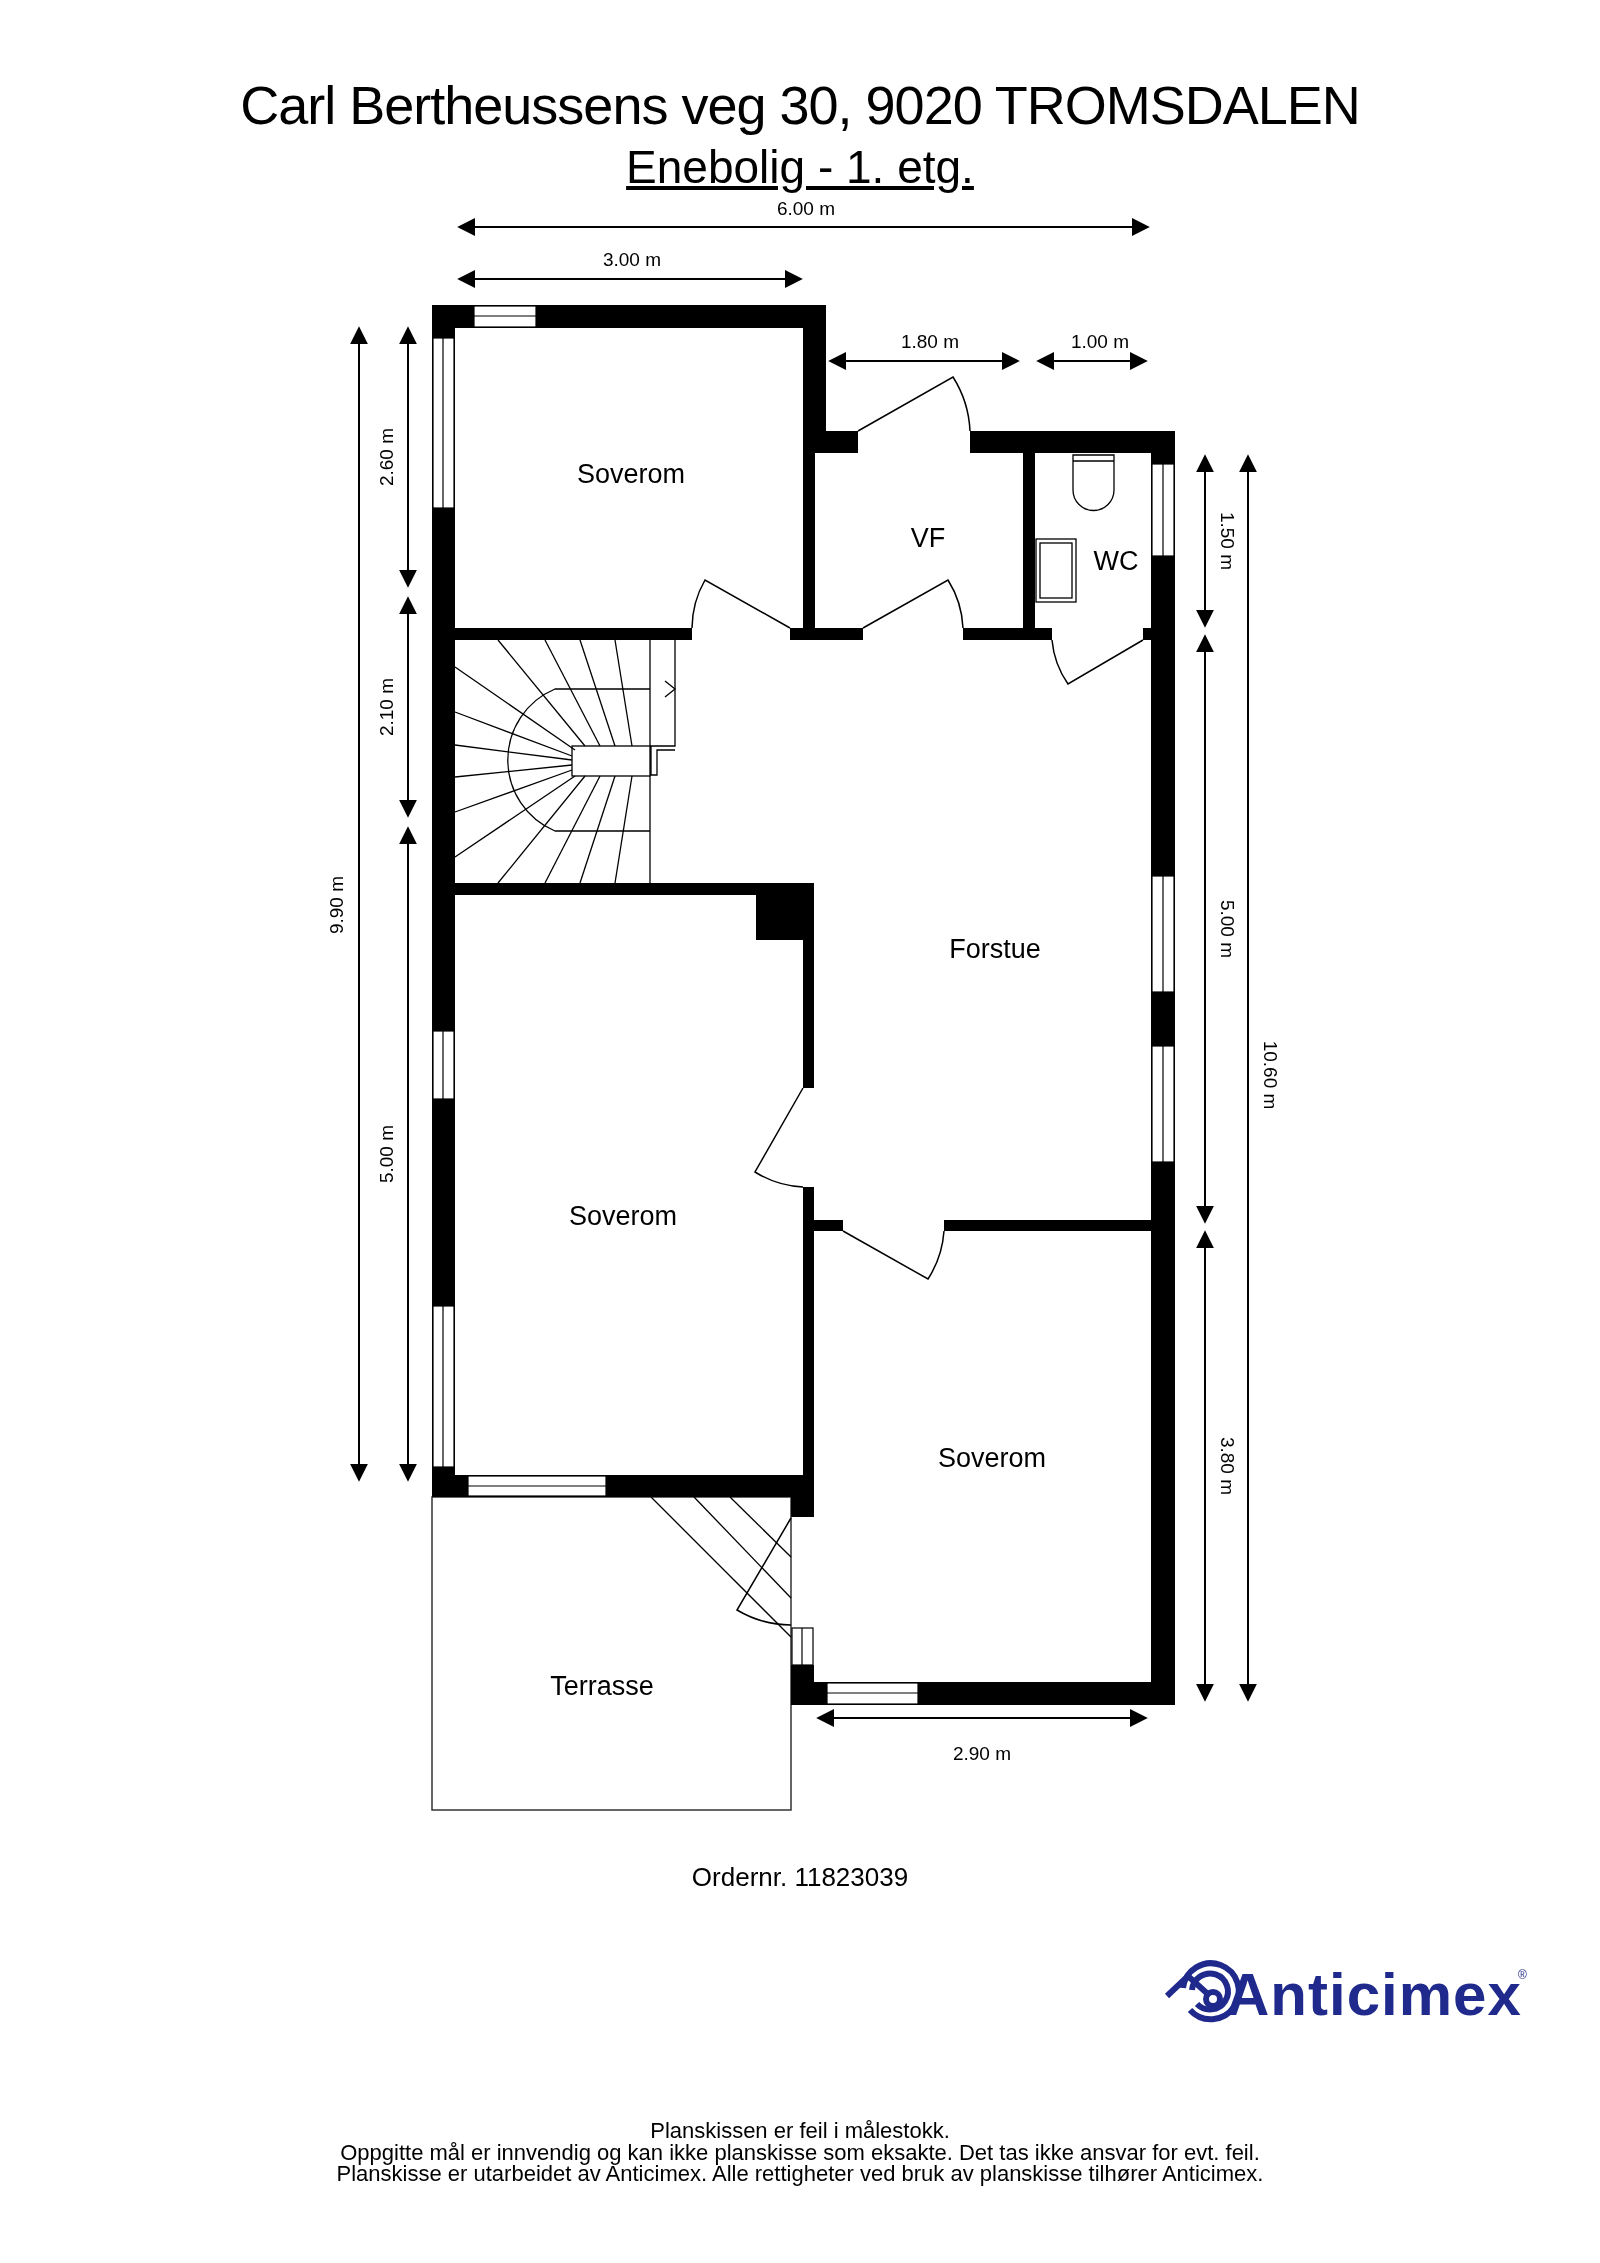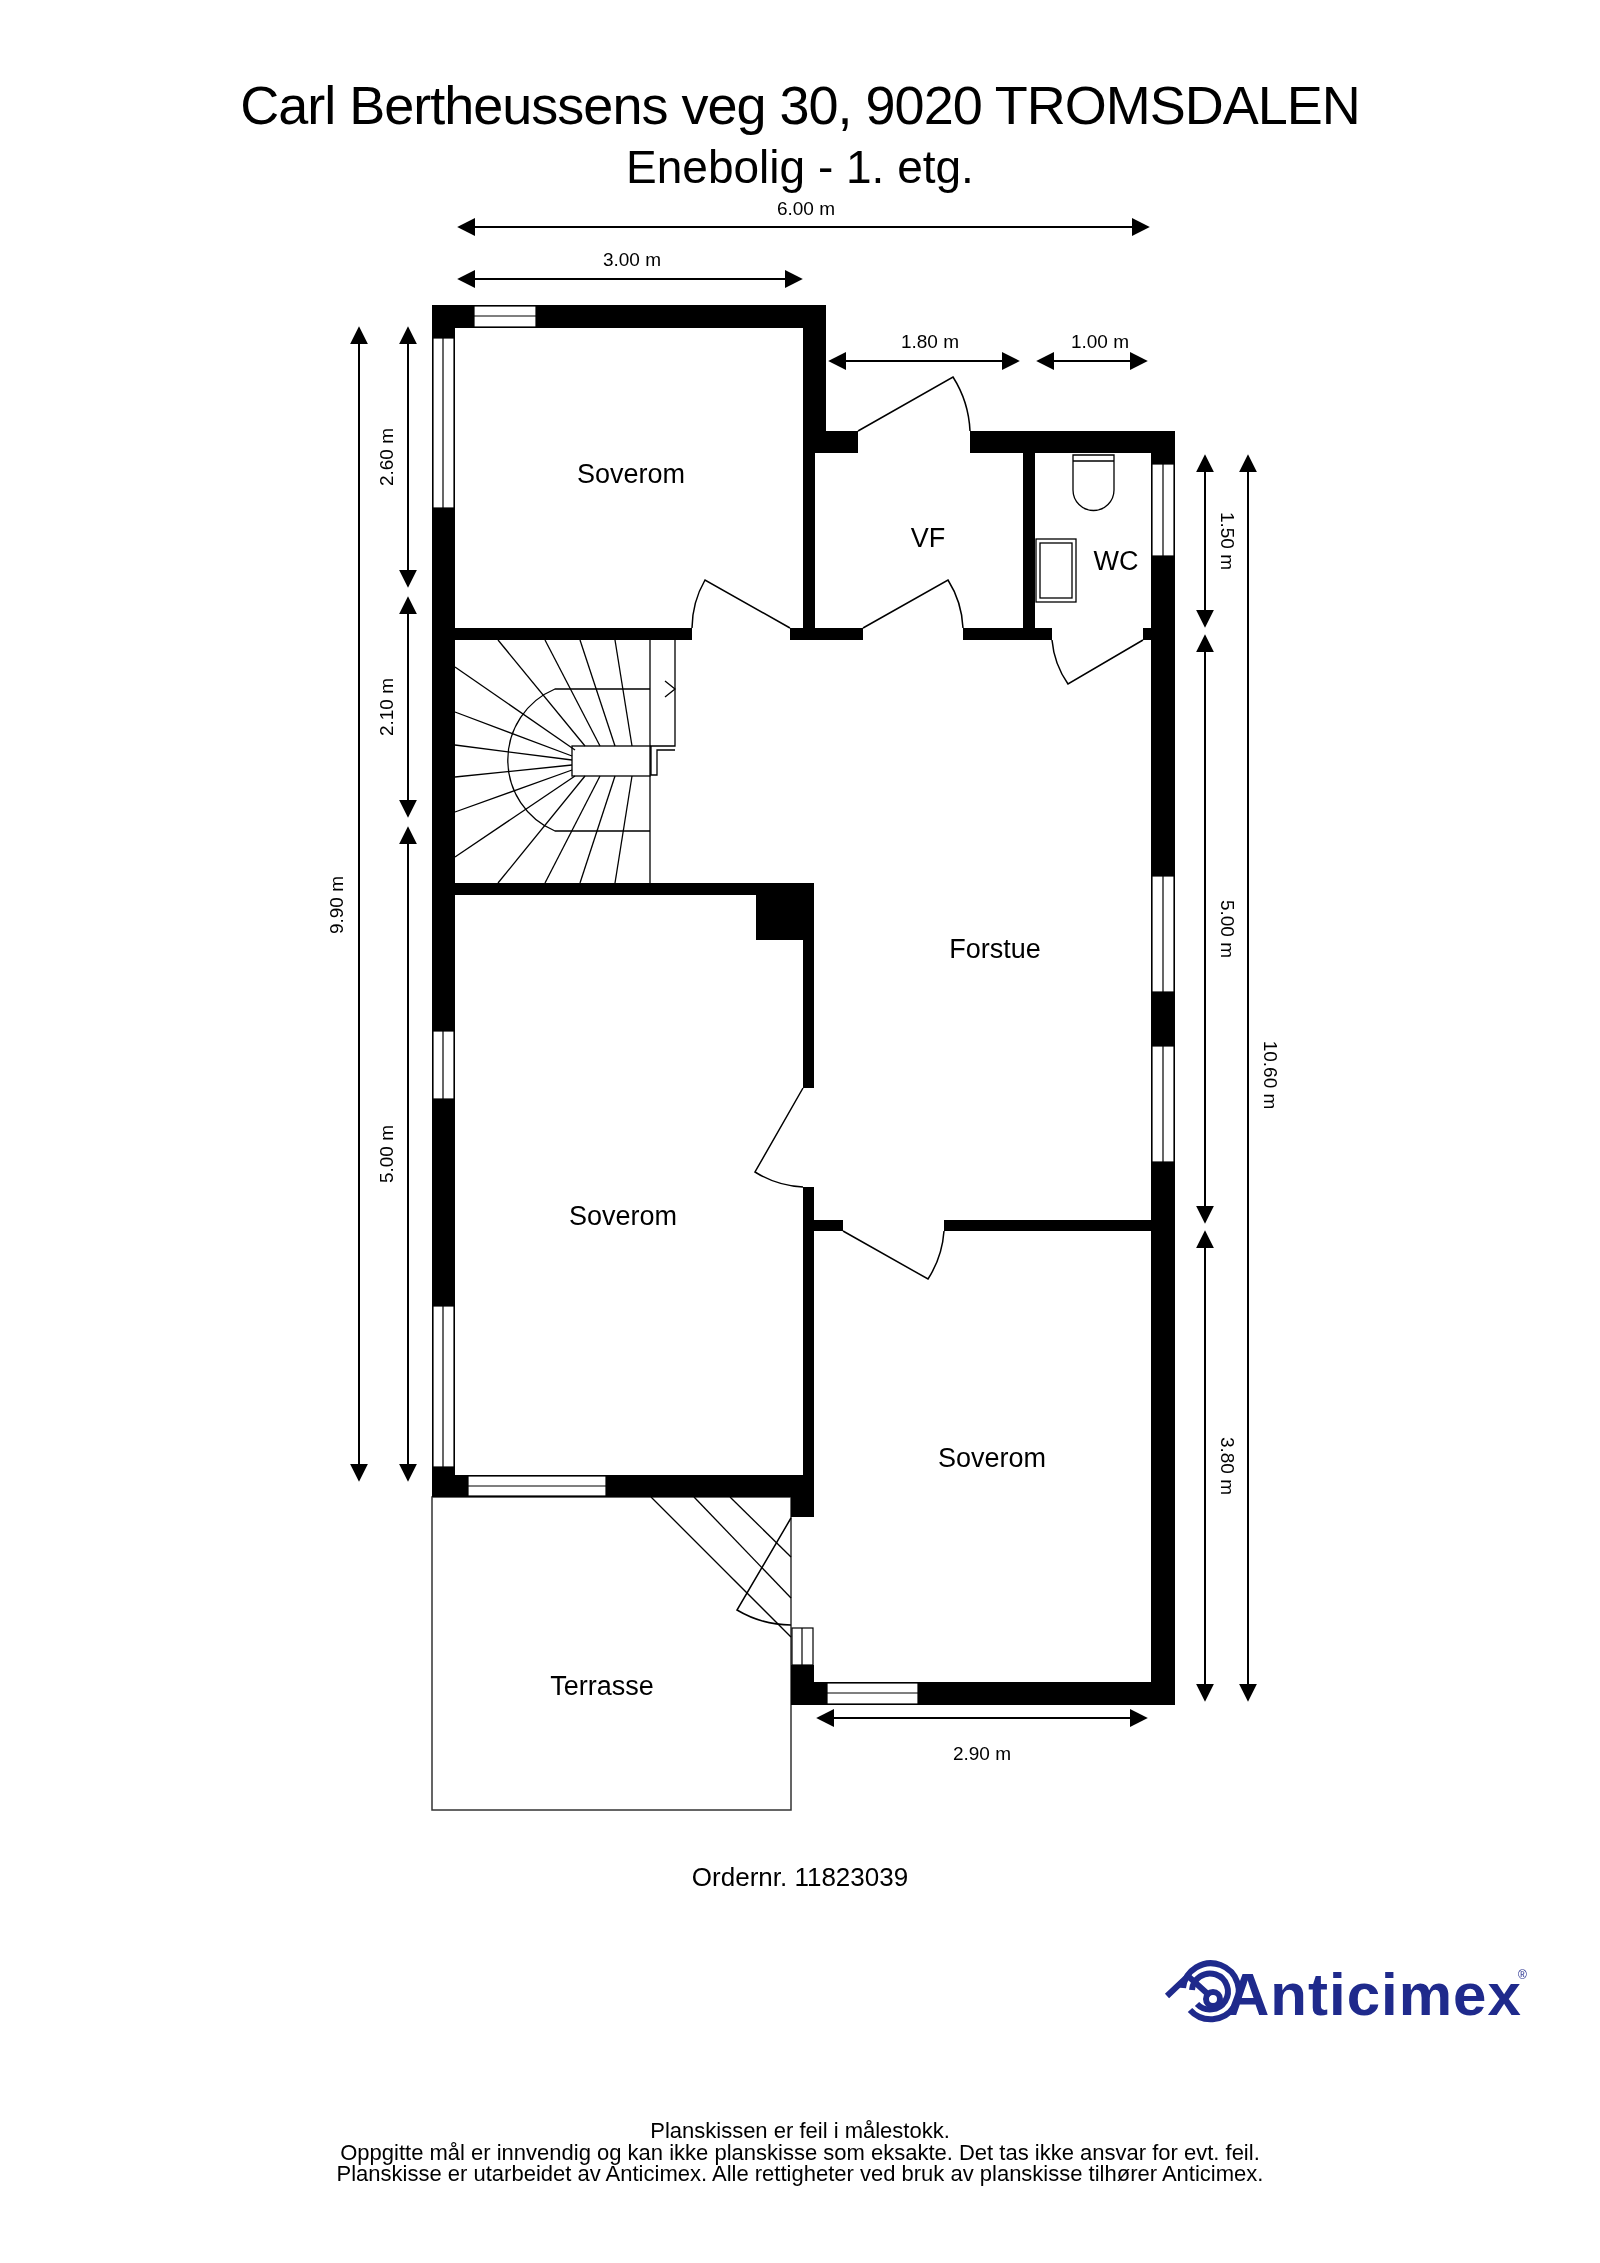--- a/index.html
+++ b/index.html
@@ -1,20 +1,20 @@
 <!DOCTYPE html>
 <html><head>
 <meta charset="utf-8">
 <style>
   html,body{margin:0;padding:0;background:#fff;}
   body{width:1600px;height:2263px;position:relative;overflow:hidden;font-family:"Liberation Sans",sans-serif;color:#000;}
   .abs{position:absolute;}
   .title{left:0;width:1600px;text-align:center;}
   #t1{top:72px;font-size:54px;line-height:66px;letter-spacing:-1px;}
-  #t2{top:140px;font-size:46px;line-height:54px;}
+  #t2{top:140px;font-size:46px;line-height:54px;text-decoration:underline;}
   svg#plan{position:absolute;left:0;top:0;}
   .order{left:0;width:1600px;text-align:center;top:1862px;font-size:26px;}
   .foot{left:0;width:1600px;text-align:center;font-size:22px;line-height:21px;}
   #logo{left:1160px;top:1960px;width:370px;height:70px;}
   #logo-text{position:absolute;left:66px;top:0;font-size:60px;font-weight:bold;color:#1f2a8c;letter-spacing:1px;line-height:70px;}
   #logo-reg{position:absolute;left:358px;top:8px;font-size:12px;color:#1f2a8c;}
 </style>
 </head>
 <body>
 

